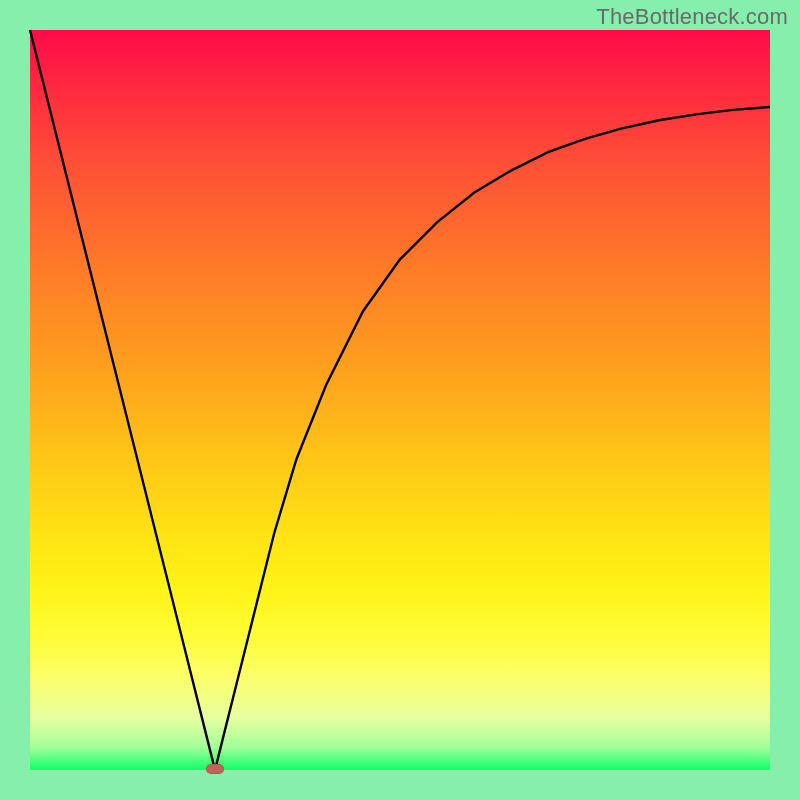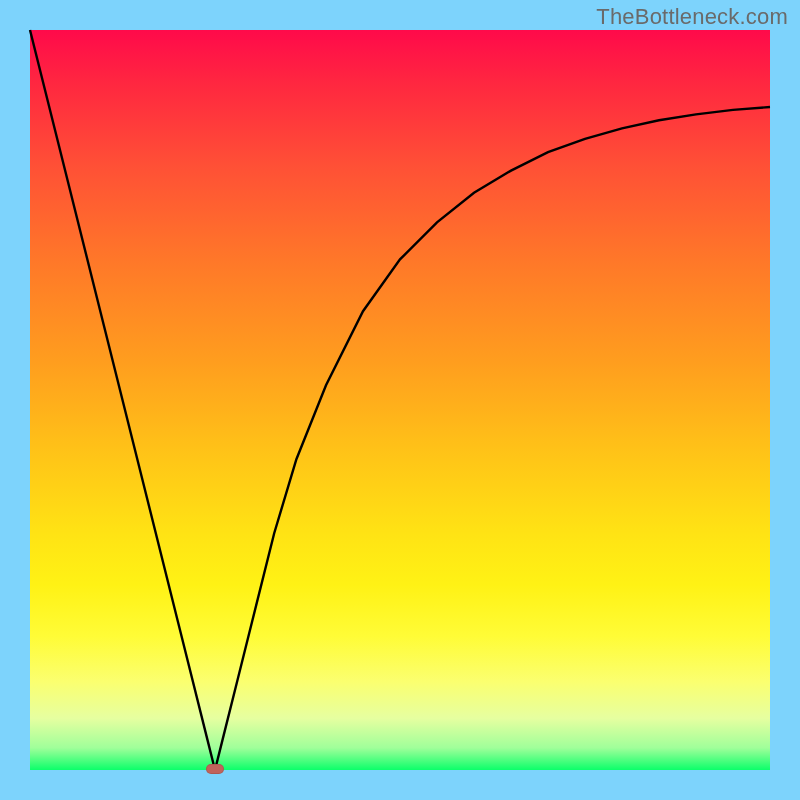--- a/index.html
+++ b/index.html
@@ -8,21 +8,21 @@
     width: 800px;
     height: 800px;
     font-family: Arial, Helvetica, sans-serif;
     background: #000;
   }
   .stage {
     position: relative;
     width: 800px;
     height: 800px;
     box-sizing: border-box;
-    background: #7dd3fc;
+    background: #86efac;
   }
   .plot {
     position: absolute;
     left: 30px;
     top: 30px;
     width: 740px;
     height: 740px;
     background: linear-gradient(
       to bottom,
       #ff0a4a 0%,

